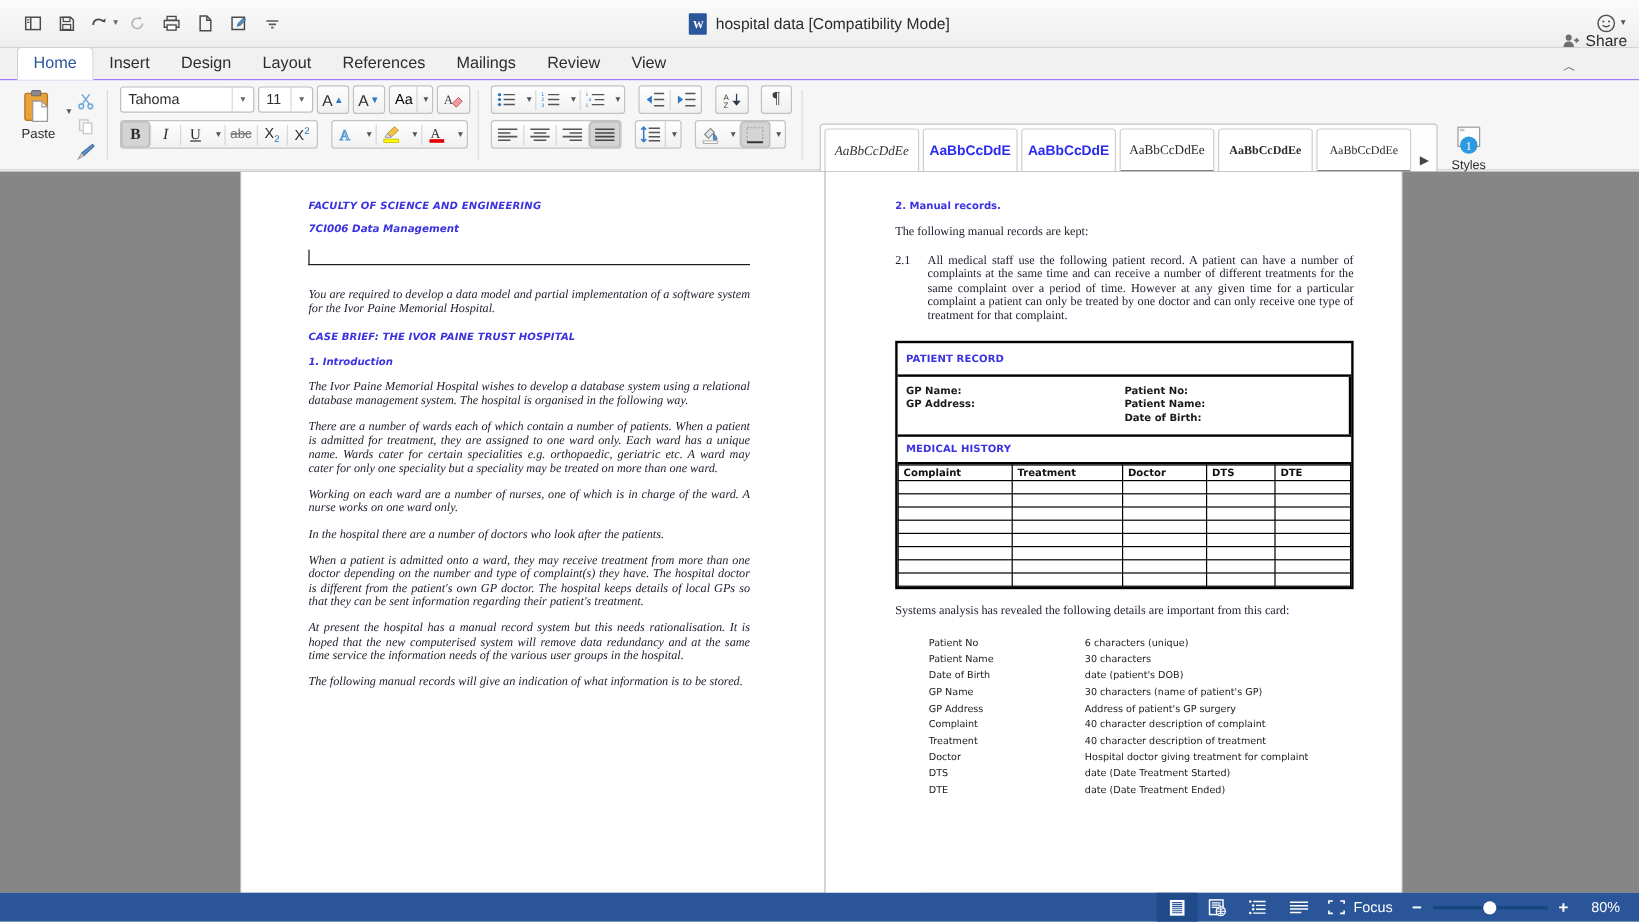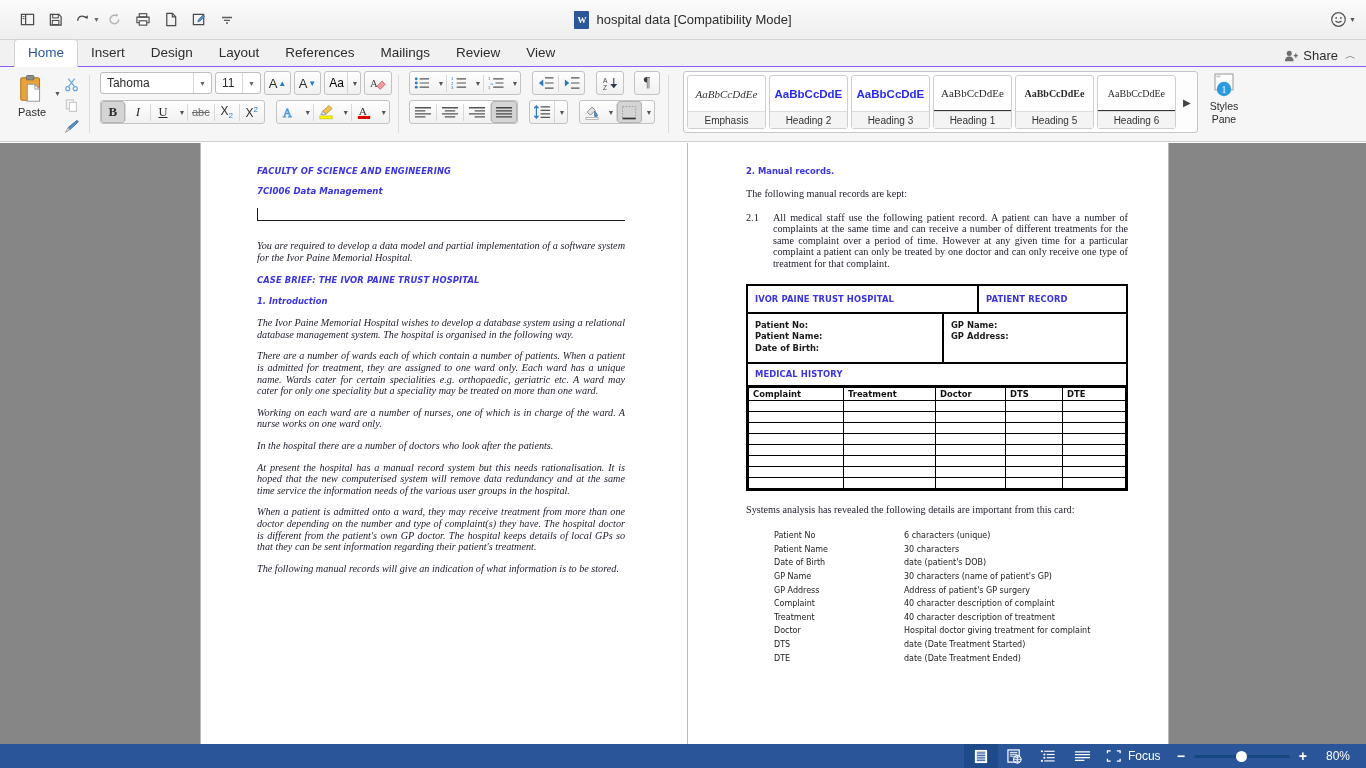--- a/index.html
+++ b/index.html
@@ -82,21 +82,21 @@
     background: #ffffff;
     color: #2b579a;
     border: 1px solid #d0d0d0;
     border-bottom: 1px solid #ffffff;
     border-radius: 4px 4px 0 0;
     margin-bottom: -1px;
     font-weight: normal;
   }
   .share-wrap {
     margin-left: auto; display: flex; align-items: flex-start; gap: 7px;
-    padding-right: 10px; padding-bottom: 3px;
+    padding-right: 10px; padding-bottom: 3px; flex-direction: column;
   }
   .share-btn { display:flex; align-items:center; gap:4px; font-size:13px; color:#2d2d2d; }
   .collapse-caret { color:#555; font-size:11px; }
 
   
   .ribbon {
     height: 75px;
     background: #f6f6f6;
     border-bottom: 1px solid #cfcfcf;
     display: flex; align-items: flex-start;
@@ -144,21 +144,21 @@
   .btn-pair > .bpd { width:13px; height:22px; display:flex;align-items:center;justify-content:center; border-left:1px solid #d5d5d5; }
 
   .grpbox { border:1px solid #c3c3c3; border-radius:3px; background: linear-gradient(#fefefe,#f1f1f1); display:flex; align-items:center; height:24px; }
   .grpbox > * { height:22px; display:flex; align-items:center; justify-content:center; min-width:24px; }
   .grpbox .divd { min-width:1px; width:1px; background:#d8d8d8; height:17px; }
 
   
   .para-group { display:flex; flex-direction:column; gap:5px; padding-left:4px; }
 
   
-  .styles-wrap { display:flex; align-items:flex-start; padding-left:8px; }
+  .styles-wrap { display:flex; align-items:flex-start; padding-left:8px;margin-top:32px; }
   .styles-gallery {
     border:1px solid #c6c6c6; border-radius:3px; background:#fdfdfd;
     display:flex; align-items:center; padding:3px 2px 3px 3px; height:62px;
   }
   .style-item {
     width:79px; height:54px;
     border:1px solid #cfcfcf; border-radius:3px;
     background:#fff; margin-right:3px;
     display:flex; flex-direction:column;
   }
@@ -674,54 +674,51 @@
       <div style="height:10px"></div>
       <div style="border-bottom:1.4px solid #1a1a1a;border-left:1.4px solid #1a1a1a;height:13px;margin-top:2px;"></div>
       <div class="body-par" style="margin-top:19px;">You are required to develop a data model and partial implementation of a software system for the Ivor Paine Memorial Hospital.</div>
       <div class="heading-blue" style="font-size:8.4px;margin-top:12px;letter-spacing:0.1px;">CASE BRIEF: THE IVOR PAINE TRUST HOSPITAL</div>
       <div class="heading-blue" style="font-size:8.4px;margin-top:11px;">1. Introduction</div>
 
       <div class="body-par" style="margin-top:11px;">The Ivor Paine Memorial Hospital wishes to develop a database system using a relational database management system. The hospital is organised in the following way.</div>
       <div class="body-par" style="margin-top:10px;">There are a number of wards each of which contain a number of patients. When a patient is admitted for treatment, they are assigned to one ward only. Each ward has a unique name. Wards cater for certain specialities e.g. orthopaedic, geriatric etc. A ward may cater for only one speciality but a speciality may be treated on more than one ward.</div>
       <div class="body-par" style="margin-top:10px;">Working on each ward are a number of nurses, one of which is in charge of the ward. A nurse works on one ward only.</div>
       <div class="body-par" style="margin-top:10px;">In the hospital there are a number of doctors who look after the patients.</div>
+      <div class="body-par" style="margin-top:10px;">When a patient is admitted onto a ward, they may receive treatment from more than one doctor depending on the number and type of complaint(s) they have. The hospital doctor is different from the patient's own GP doctor. The hospital keeps details of local GPs so that they can be sent information regarding their patient's treatment.</div>
       <div class="body-par" style="margin-top:10px;">At present the hospital has a manual record system but this needs rationalisation. It is hoped that the new computerised system will remove data redundancy and at the same time service the information needs of the various user groups in the hospital.</div>
-      <div class="body-par" style="margin-top:10px;">When a patient is admitted onto a ward, they may receive treatment from more than one doctor depending on the number and type of complaint(s) they have. The hospital doctor is different from the patient's own GP doctor. The hospital keeps details of local GPs so that they can be sent information regarding their patient's treatment.</div>
       <div class="body-par" style="margin-top:10px;">The following manual records will give an indication of what information is to be stored.</div>
     </div>
   </div>
 
   <div class="page page-right">
     <div style="position:absolute;left:58px;top:23px;width:382px;">
       <div class="heading-blue" style="font-size:8.4px;">2. Manual records.</div>
       <div class="body-par" style="margin-top:12px;">The following manual records are kept:</div>
 
       <div style="display:flex;margin-top:12px;">
         <div class="body-par" style="width:27px;flex:none;text-align:left;">2.1</div>
         <div class="body-par" style="flex:1;">All medical staff use the following patient record. A patient can have a number of complaints at the same time and can receive a number of different treatments for the same complaint over a period of time. However at any given time for a particular complaint a patient can only be treated by one doctor and can only receive one type of treatment for that complaint.</div>
       </div>
 
       <div class="card" style="margin-top:14px;">
         <div class="card-row">
-          <div class="card-cell" style="flex:0 0 231px;border-right:2px solid #000;height:26px;display:flex;align-items:center;">
-            <span class="card-title">IVOR PAINE TRUST HOSPITAL</span>
-          </div>
           <div class="card-cell" style="flex:1;height:26px;display:flex;align-items:center;">
             <span class="card-title">PATIENT RECORD</span>
           </div>
         </div>
         <div class="card-row">
+          <div class="card-cell" style="flex:1;height:48px;padding-top:6px;">
+            <div class="card-lbl">GP Name:</div>
+            <div class="card-lbl">GP Address:</div>
+          </div>
           <div class="card-cell" style="flex:0 0 196px;border-right:2px solid #000;height:48px;padding-top:6px;">
             <div class="card-lbl">Patient No:</div>
             <div class="card-lbl">Patient Name:</div>
             <div class="card-lbl">Date of Birth:</div>
-          </div>
-          <div class="card-cell" style="flex:1;height:48px;padding-top:6px;">
-            <div class="card-lbl">GP Name:</div>
-            <div class="card-lbl">GP Address:</div>
           </div>
         </div>
         <div class="card-row">
           <div class="card-cell" style="flex:1;height:21px;display:flex;align-items:center;">
             <span class="card-title">MEDICAL HISTORY</span>
           </div>
         </div>
         <div class="card-row">
           <div style="flex:1;padding:0;">
             <table class="mh">

